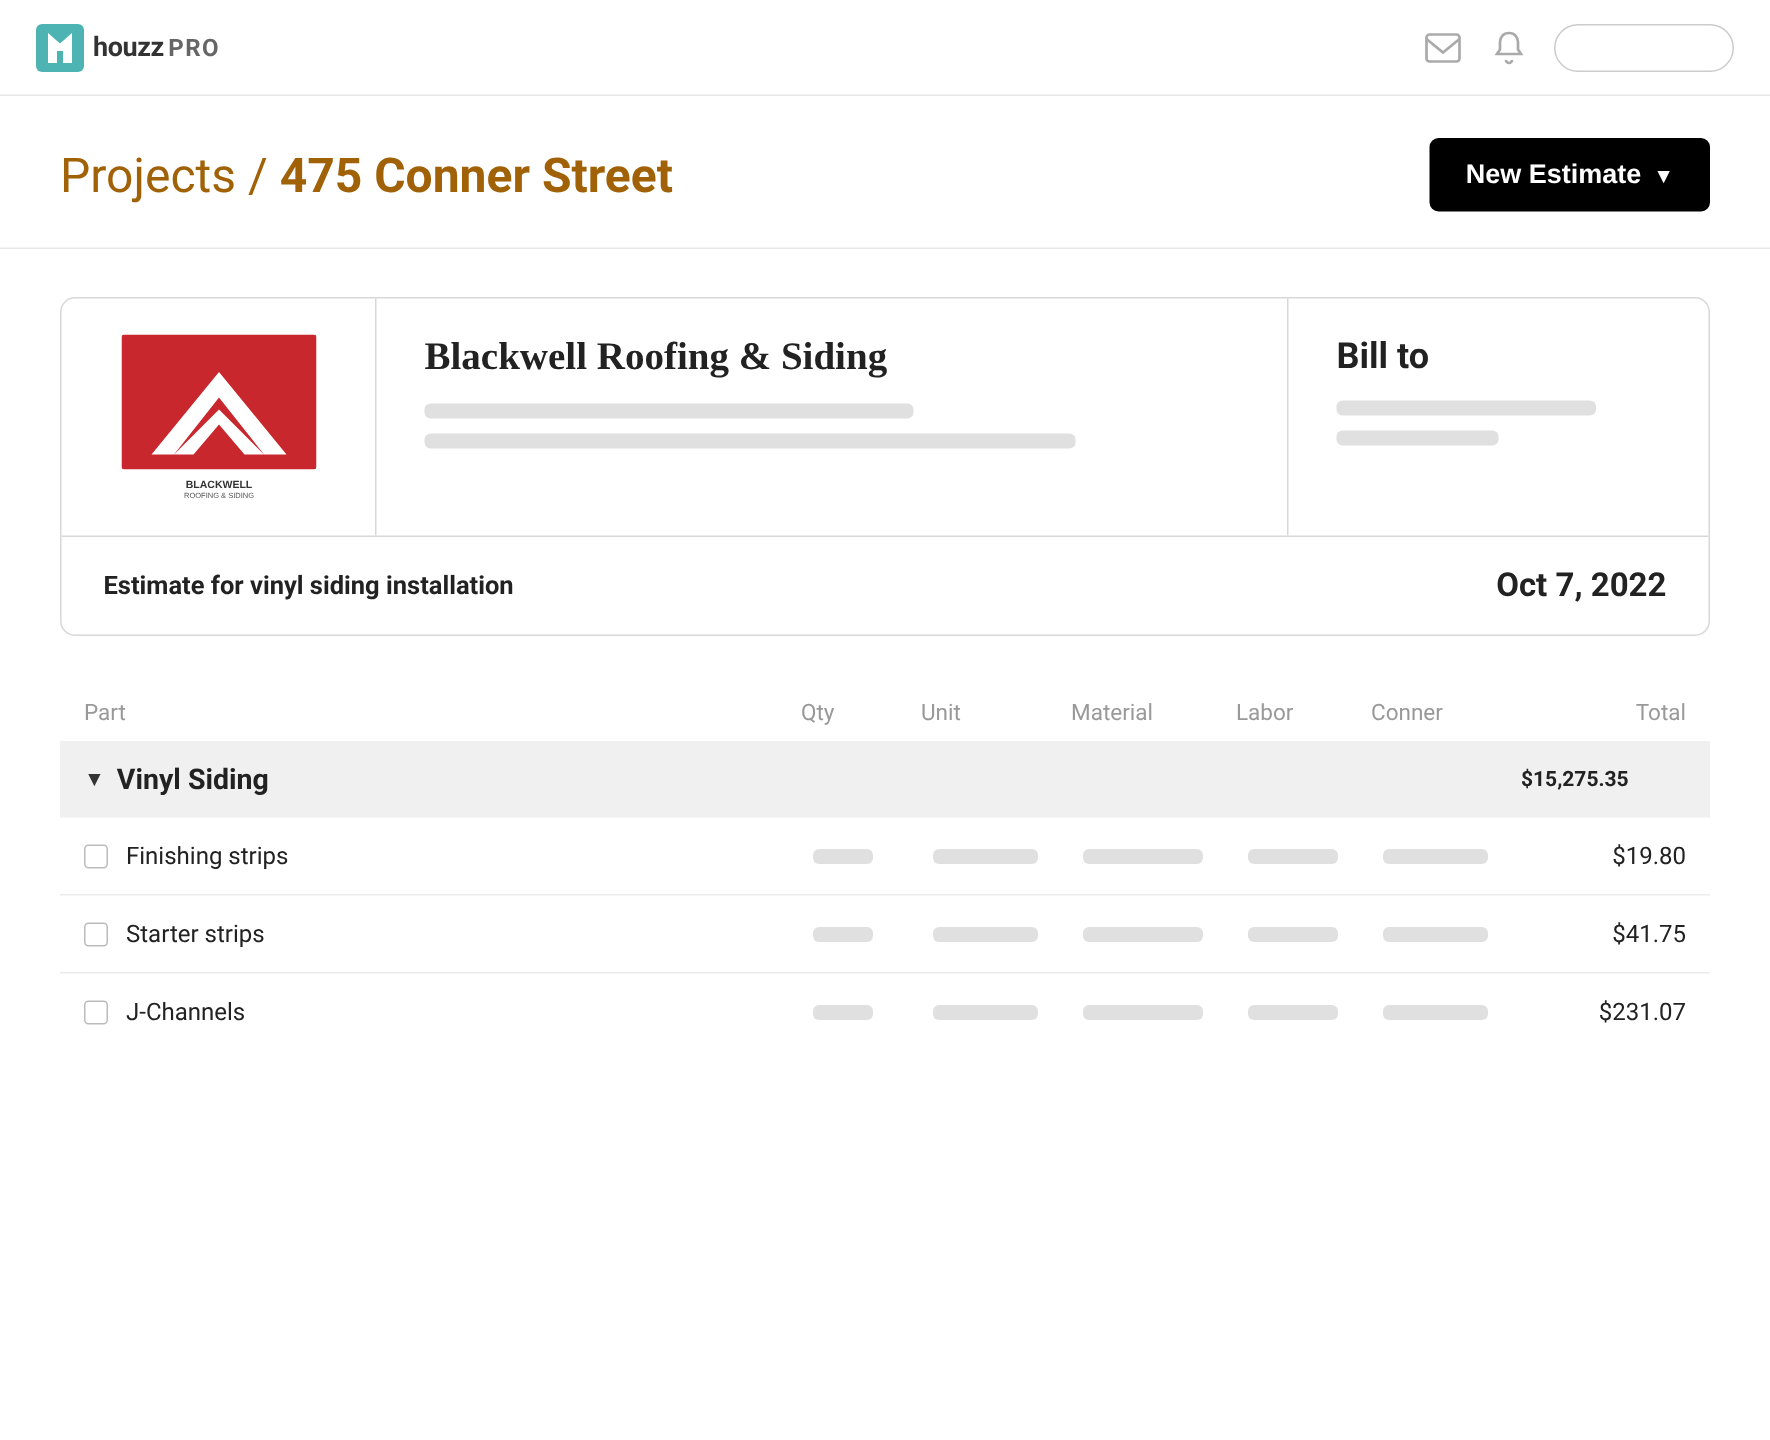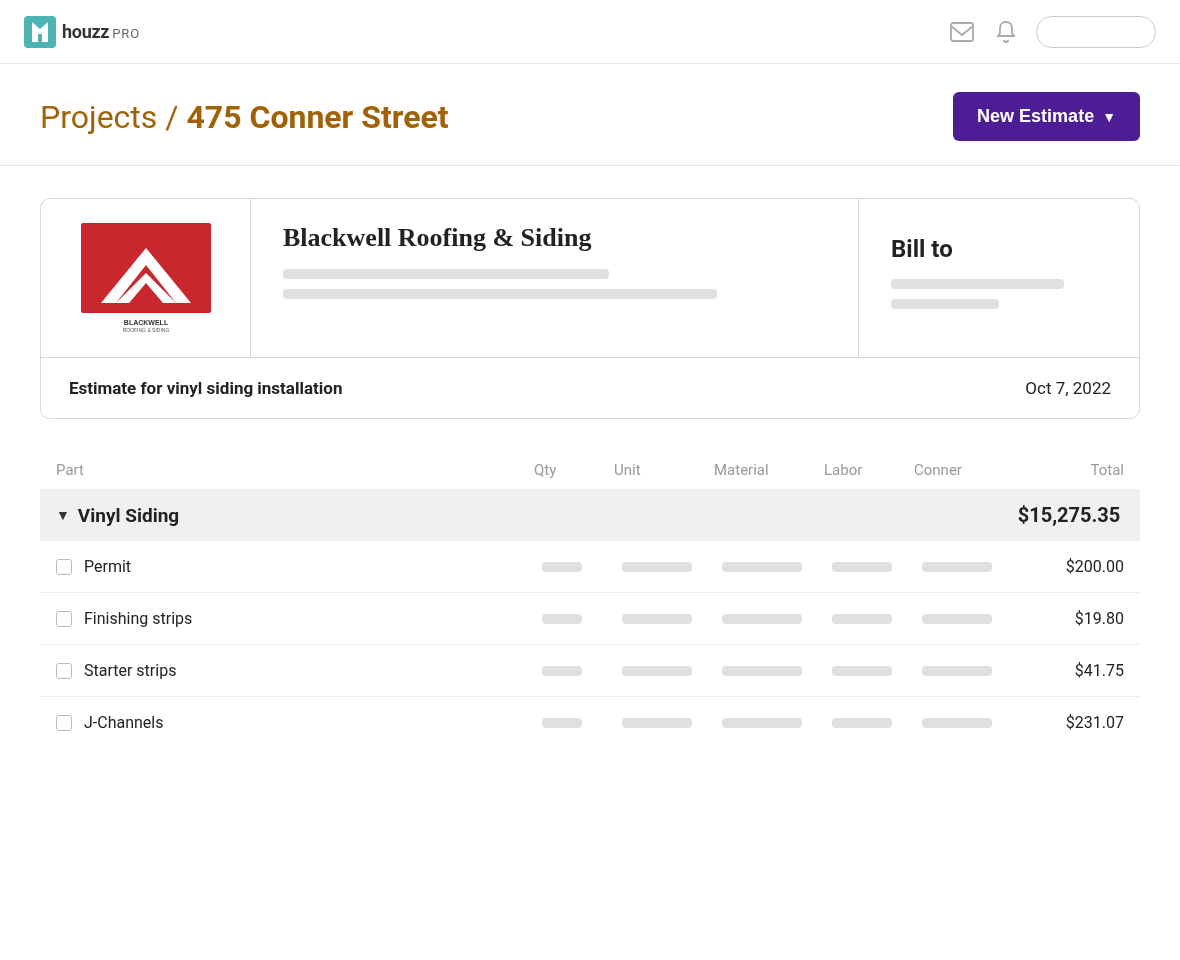--- a/index.html
+++ b/index.html
@@ -30,22 +30,22 @@
       width: 32px;
       height: 32px;
     }
     .logo-text {
       font-size: 18px;
       font-weight: 700;
       color: #333;
       letter-spacing: -0.3px;
     }
     .logo-pro {
-      font-size: 13px;
-      font-weight: 400;
+      font-size: 16px;
+      font-weight: 700;
       color: #666;
       letter-spacing: 1px;
       text-transform: uppercase;
     }
     .nav-right {
       display: flex;
       align-items: center;
       gap: 16px;
     }
     .nav-icon {
@@ -81,21 +81,21 @@
     .page-title span {
       font-weight: 400;
     }
     .page-title strong {
       font-weight: 700;
     }
     .new-estimate-btn {
       display: flex;
       align-items: center;
       gap: 8px;
-      background: #4c1d95;
+      background: #000000;
       color: #fff;
       border: none;
       border-radius: 6px;
       padding: 14px 24px;
       font-size: 18px;
       font-weight: 600;
       cursor: pointer;
     }
     .new-estimate-btn .chevron {
       font-size: 14px;
@@ -157,38 +157,37 @@
     .bill-to-section {
       width: 280px;
       min-width: 280px;
       padding: 24px 32px;
     }
     .bill-to-title {
       font-size: 24px;
       font-weight: 700;
       color: #222;
       margin-bottom: 16px;
-      margin-top: 12px;
     }
 
     
     .estimate-desc-row {
       display: flex;
       justify-content: space-between;
       align-items: center;
       padding: 20px 28px;
     }
     .estimate-desc {
       font-size: 17px;
       font-weight: 700;
       color: #222;
     }
     .estimate-date {
-      font-size: 17px;
-      font-weight: 400;
+      font-size: 22px;
+      font-weight: 700;
       color: #222;
     }
 
     
     .estimate-table {
       width: 100%;
     }
 
     
     .table-header {
@@ -217,22 +216,22 @@
       gap: 8px;
       font-size: 19px;
       font-weight: 700;
       color: #222;
     }
     .category-chevron {
       font-size: 14px;
       color: #333;
     }
     .category-total {
-      text-align: center;
-      font-size: 20px;
+      text-align: left;
+      font-size: 14px;
       font-weight: 700;
       color: #222;
     }
 
     
     .line-item-row {
       display: grid;
       grid-template-columns: 1fr 80px 100px 110px 90px 100px 110px;
       padding: 16px 16px;
       border-bottom: 1px solid #ececec;
@@ -379,32 +378,20 @@
         <span>Vinyl Siding</span>
       </div>
       <span></span>
       <span></span>
       <span></span>
       <span></span>
       <span></span>
       <span class="category-total">$15,275.35</span>
     </div>
 
-    <div class="line-item-row">
-      <div class="line-item-name-cell">
-        <div class="line-checkbox"></div>
-        <span class="line-item-name">Permit</span>
-      </div>
-      <div class="placeholder-cell" style="width:40px;"></div>
-      <div class="placeholder-cell" style="width:70px;"></div>
-      <div class="placeholder-cell" style="width:80px;"></div>
-      <div class="placeholder-cell" style="width:60px;"></div>
-      <div class="placeholder-cell" style="width:70px;"></div>
-      <span class="line-total">$200.00</span>
-    </div>
 
     <div class="line-item-row">
       <div class="line-item-name-cell">
         <div class="line-checkbox"></div>
         <span class="line-item-name">Finishing strips</span>
       </div>
       <div class="placeholder-cell" style="width:40px;"></div>
       <div class="placeholder-cell" style="width:70px;"></div>
       <div class="placeholder-cell" style="width:80px;"></div>
       <div class="placeholder-cell" style="width:60px;"></div>

